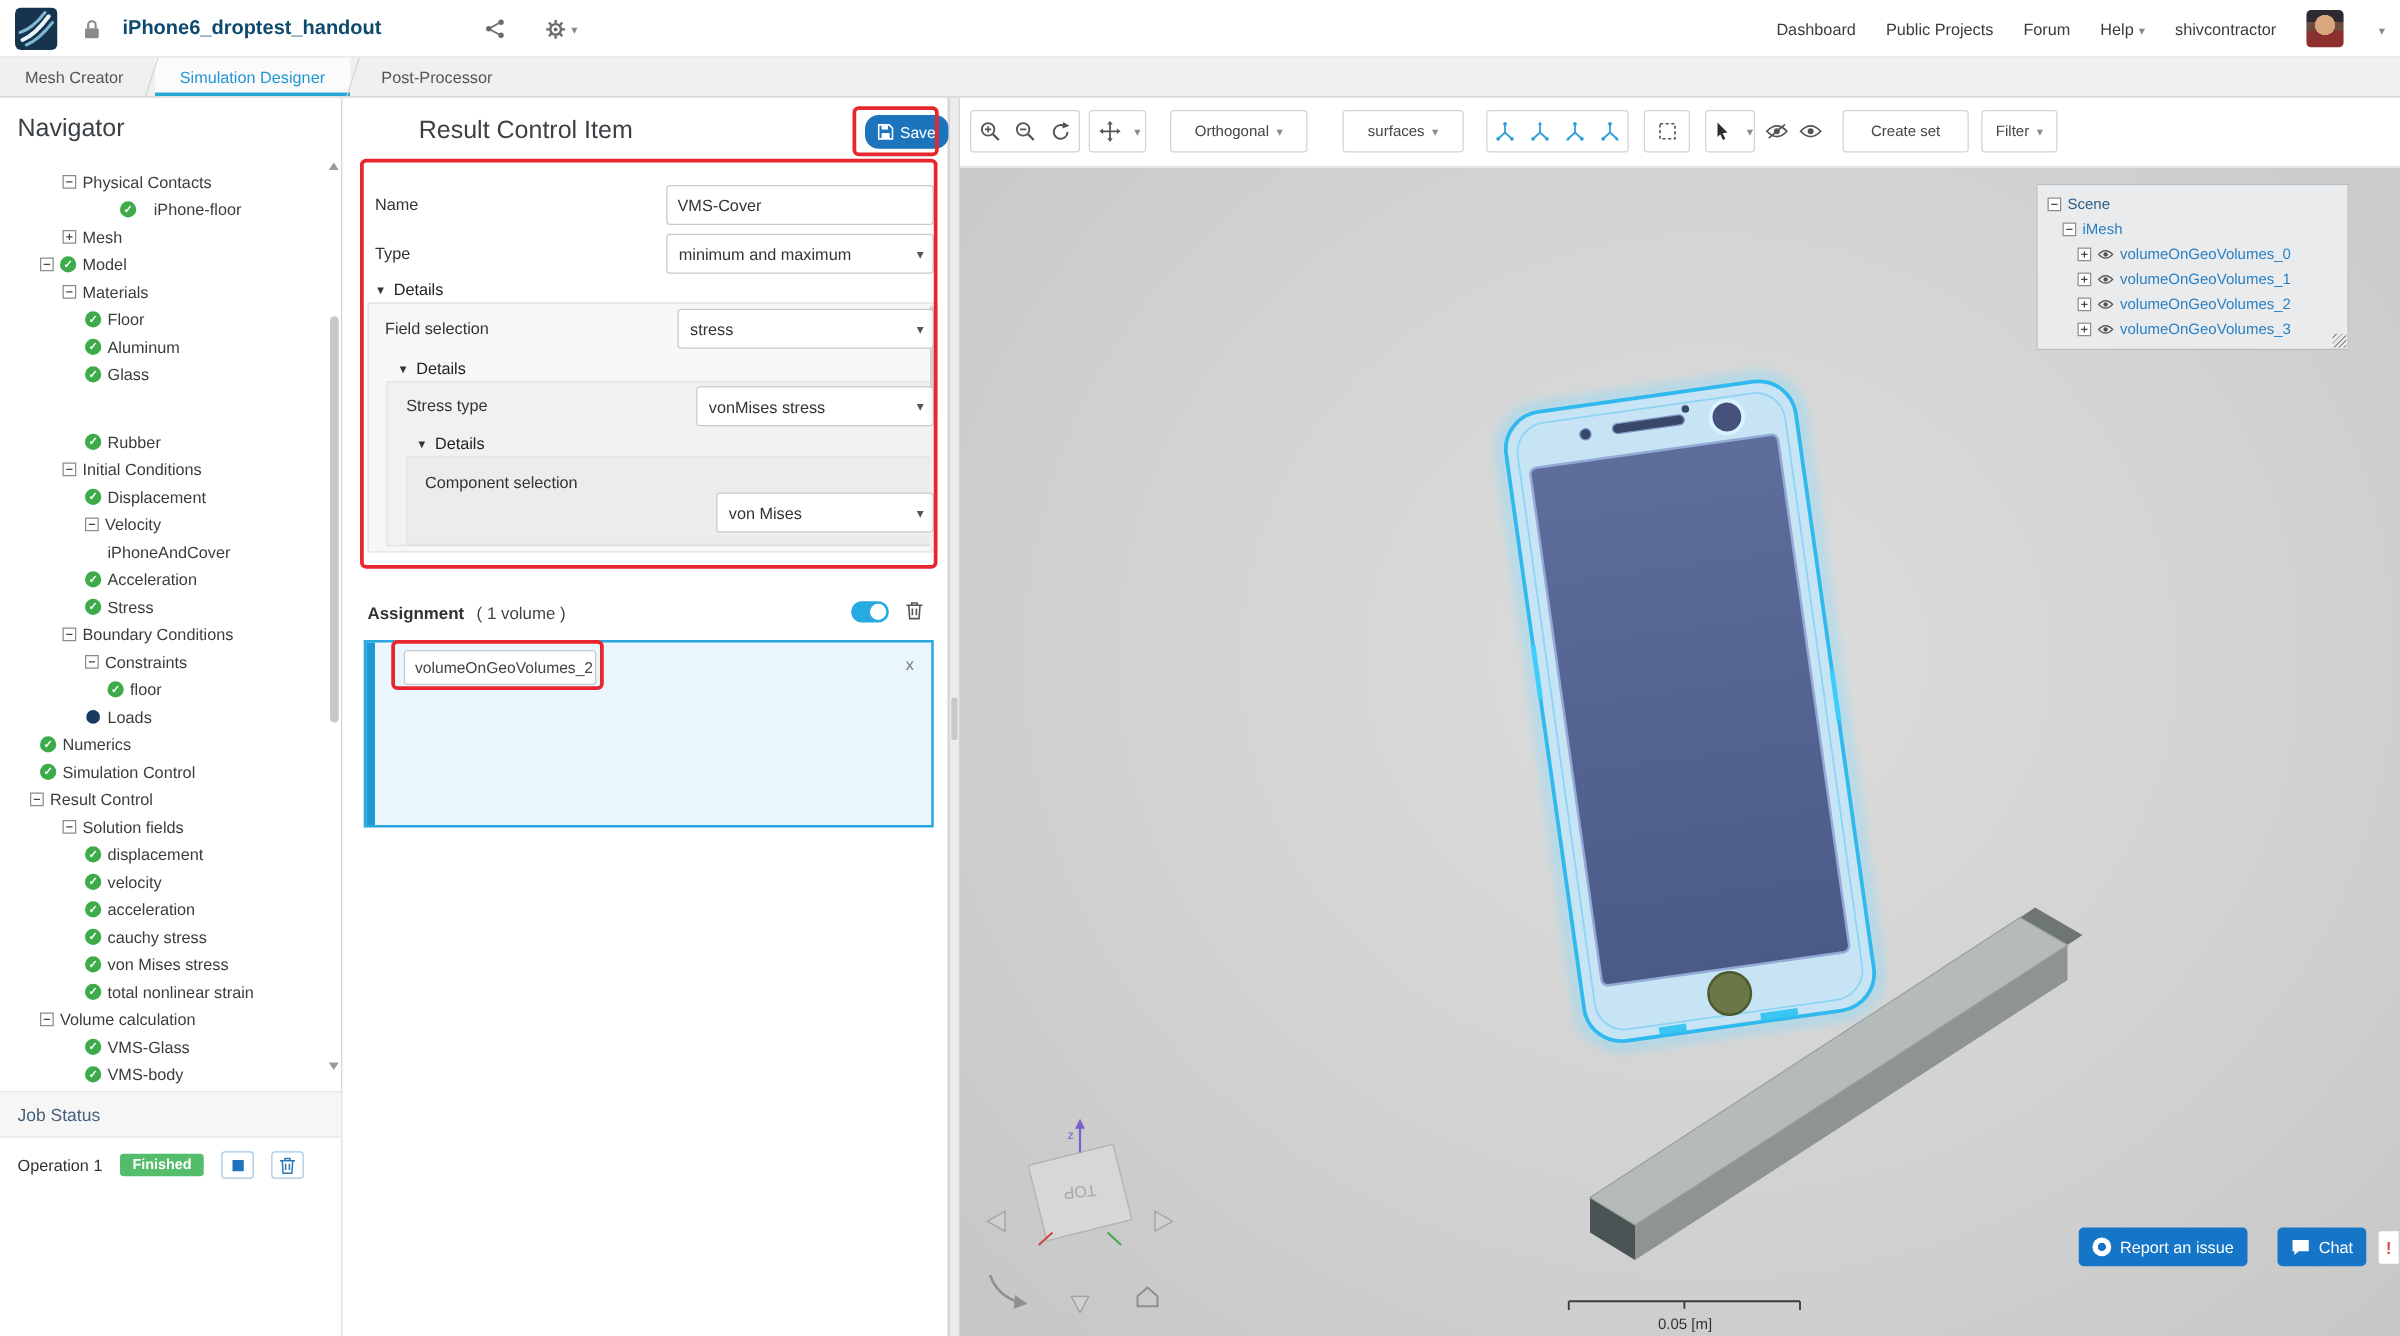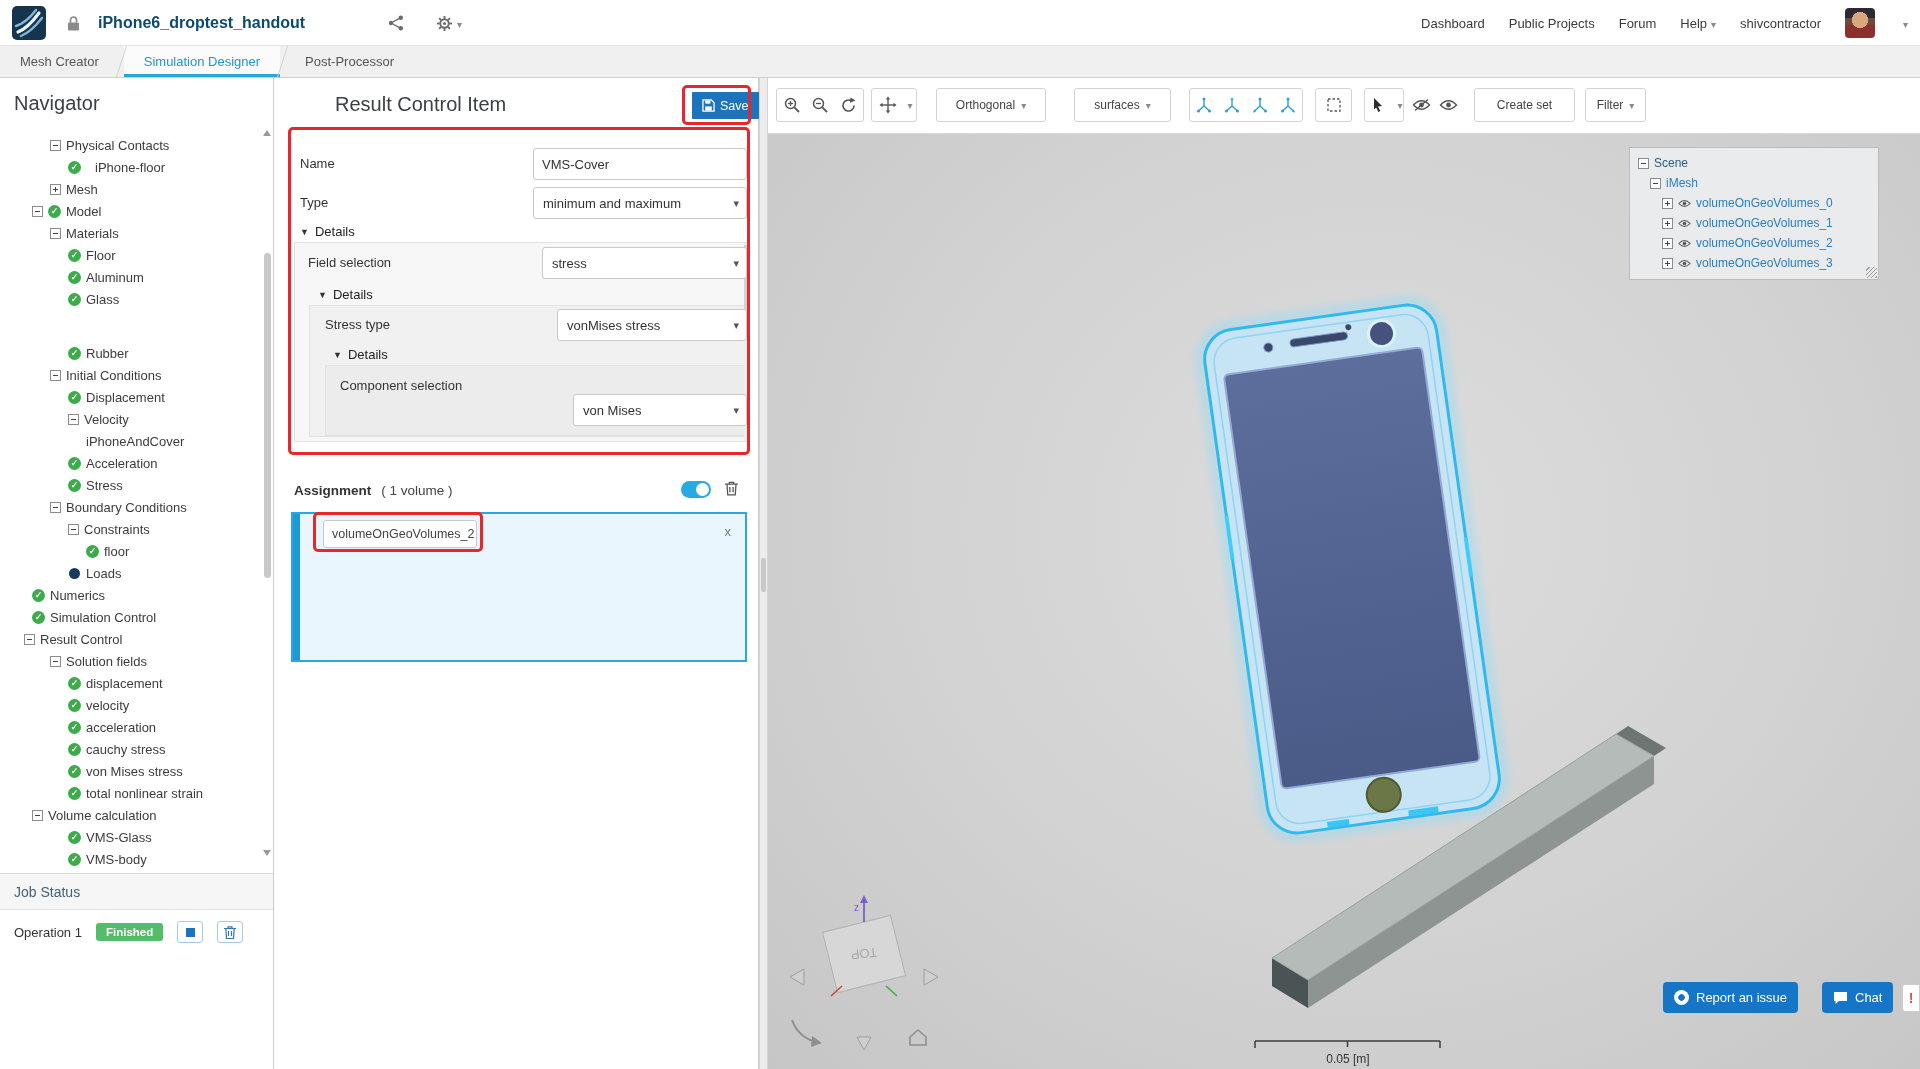--- a/index.html
+++ b/index.html
@@ -50,21 +50,21 @@
   .job-hd { height:36px; line-height:36px; padding-left:14px; background:#f6f6f6; border-bottom:1px solid #e3e3e3; font-size:14px; color:#46607a; }
   .job-row { height:44px; display:flex; align-items:center; padding-left:14px; gap:14px; }
   .job-op { font-size:13px; color:#333; }
   .badge { background:#53bd6b; color:#fff; font-size:11.5px; font-weight:bold; padding:3px 10px; border-radius:3px; }
   .jbtn { width:26px; height:22px; border:1px solid #a6c8e4; border-radius:3px; background:#fff; display:inline-flex; align-items:center; justify-content:center; color:#2f76b5; cursor:pointer; }
   .stop-sq { width:9px; height:9px; background:#1c75bc; display:block; }
 
   
   .panel { position:absolute; left:274px; top:78px; width:485px; height:991px; background:#fff; border-right:1px solid #ccc; z-index:10; }
   .p-title { position:absolute; left:20px; top:15px; font-size:20px; color:#3b4045;margin-left:41px; }
-  .save { position:absolute; left:418px; top:14px; height:27px; background:#1c75bc; color:#fff; border:none; border-radius:1px; font-size:12.5px; font-family:inherit; display:flex; align-items:center; gap:5px; padding:0 10px; cursor:pointer; }
+  .save { position:absolute; left:418px; top:14px; height:27px; background:#1c75bc; color:#fff; border:none; border-radius:11px; font-size:12.5px; font-family:inherit; display:flex; align-items:center; gap:5px; padding:0 10px; cursor:pointer; }
   .anno { position:absolute; border:3px solid #e8262d; border-radius:5px; z-index:15; pointer-events:none; }
   .anno-save { left:408px; top:7px; width:69px; height:40px; }
   .anno-form { left:14px; top:49px; width:462px; height:328px; }
   .anno-chip { left:39px; top:434px; width:170px; height:40px; }
   .f-label { position:absolute; font-size:13px; color:#333; line-height:32px; }
   .f-input { position:absolute; height:32px; border:1px solid #c9c9c9; border-radius:3px; font-size:13px; color:#333; padding:0 8px; font-family:inherit; background:#fff; }
   .fsel { position:absolute; height:32px; background:#fff; border:1px solid #c9c9c9; border-radius:3px; display:flex; align-items:center; padding:0 22px 0 9px; font-size:13px; color:#333; cursor:pointer; }
   .fsel .sel-arrow { position:absolute; right:7px; top:9px; font-size:11px; color:#555; }
   .fsel .sel-arrow::after { content:"▾"; }
   .details { position:absolute; display:flex; align-items:center; gap:6px; font-size:13px; color:#222; cursor:pointer; }
@@ -189,21 +189,21 @@
   <div class="tab">Post-Processor</div>
 </div>
 
 <div class="navigator">
   <div class="nav-title">Navigator</div>
   <div id="nav-tree">
       <div class="tree-row" style="padding-left: 50px;">
         <span class="tgl minus"></span>
         <span class="tlabel">Physical Contacts</span>
       </div>
-      <div class="tree-row" style="padding-left: 68px; gap: 14px;">
+      <div class="tree-row" style="padding-left: 96px; gap: 14px;">
         <span class="st check"></span>
         <span class="tlabel">iPhone-floor</span>
       </div>
       <div class="tree-row" style="padding-left: 50px;">
         <span class="tgl plus"></span>
         <span class="tlabel">Mesh</span>
       </div>
       <div class="tree-row" style="padding-left: 32px;">
         <span class="tgl minus"></span>
         <span class="st check"></span>

